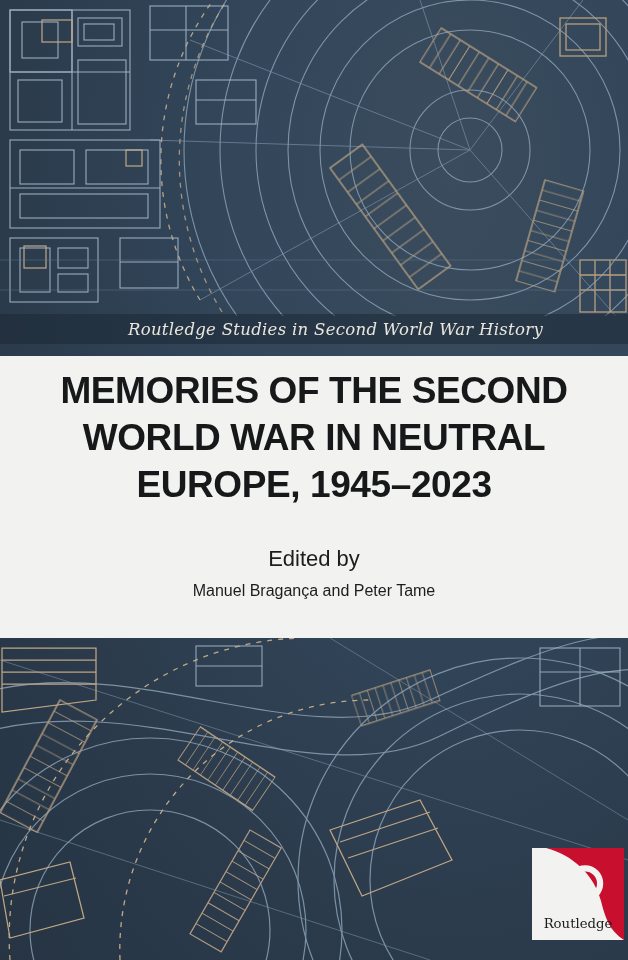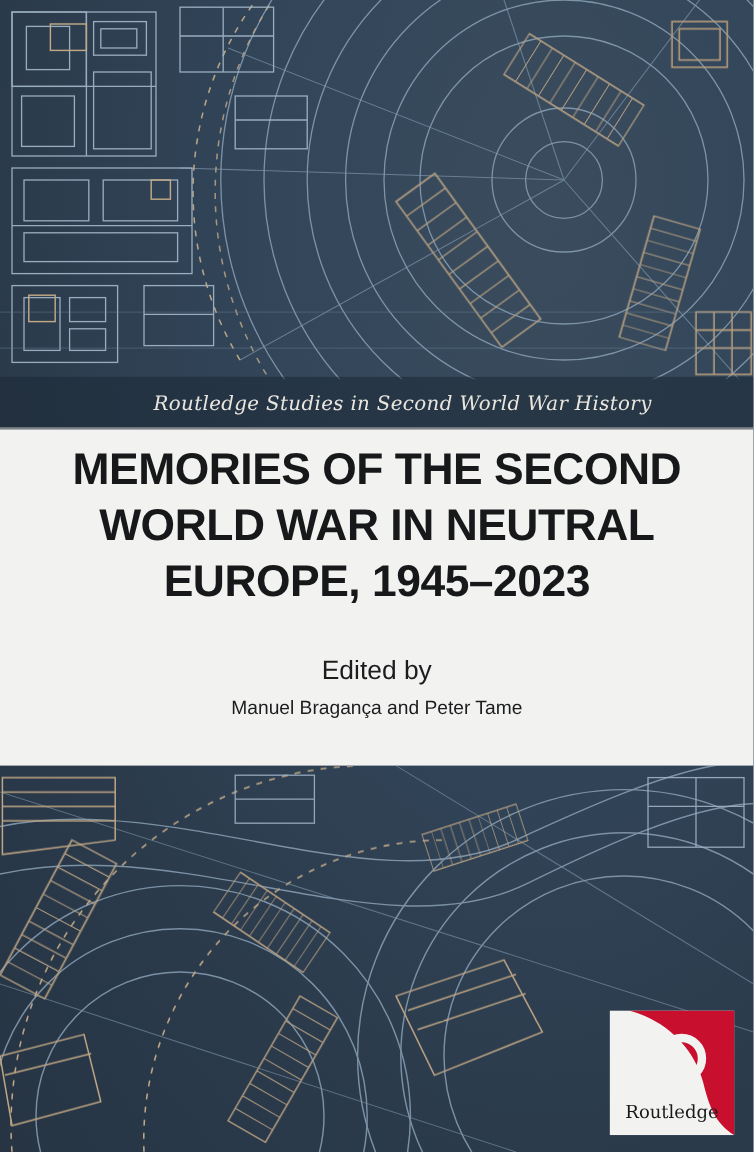--- a/index.html
+++ b/index.html
@@ -43,21 +43,21 @@
     background: #f2f2f0;
     z-index: 5;
   }
 
   
   .series-strip {
     position: absolute;
     left: 0;
     right: 0;
     top: 314px;
-    height: 44px;
+    height: 30px;
     z-index: 6;
     display: flex;
     align-items: center;
     justify-content: center;
     background: rgba(28, 40, 52, 0.55);
     padding-left: 43px;
   }
   .series-text {
     font-family: "DejaVu Serif", serif;
     font-style: italic;
@@ -98,23 +98,23 @@
   }
   .byline .editors {
     display: block;
     margin-top: 4px;
     font-size: 16px;
   }
 
   
   .logo {
     position: absolute;
-    right: 16px;
+    right: 4px;
     bottom: 14px;
-    width: 104px;
+    width: 92px;
     height: 104px;
     z-index: 8;
   }
   .logo svg { display: block; width: 100%; height: 100%; }
 </style>
 </head>
 <body>
 
 <div class="cover">
 

